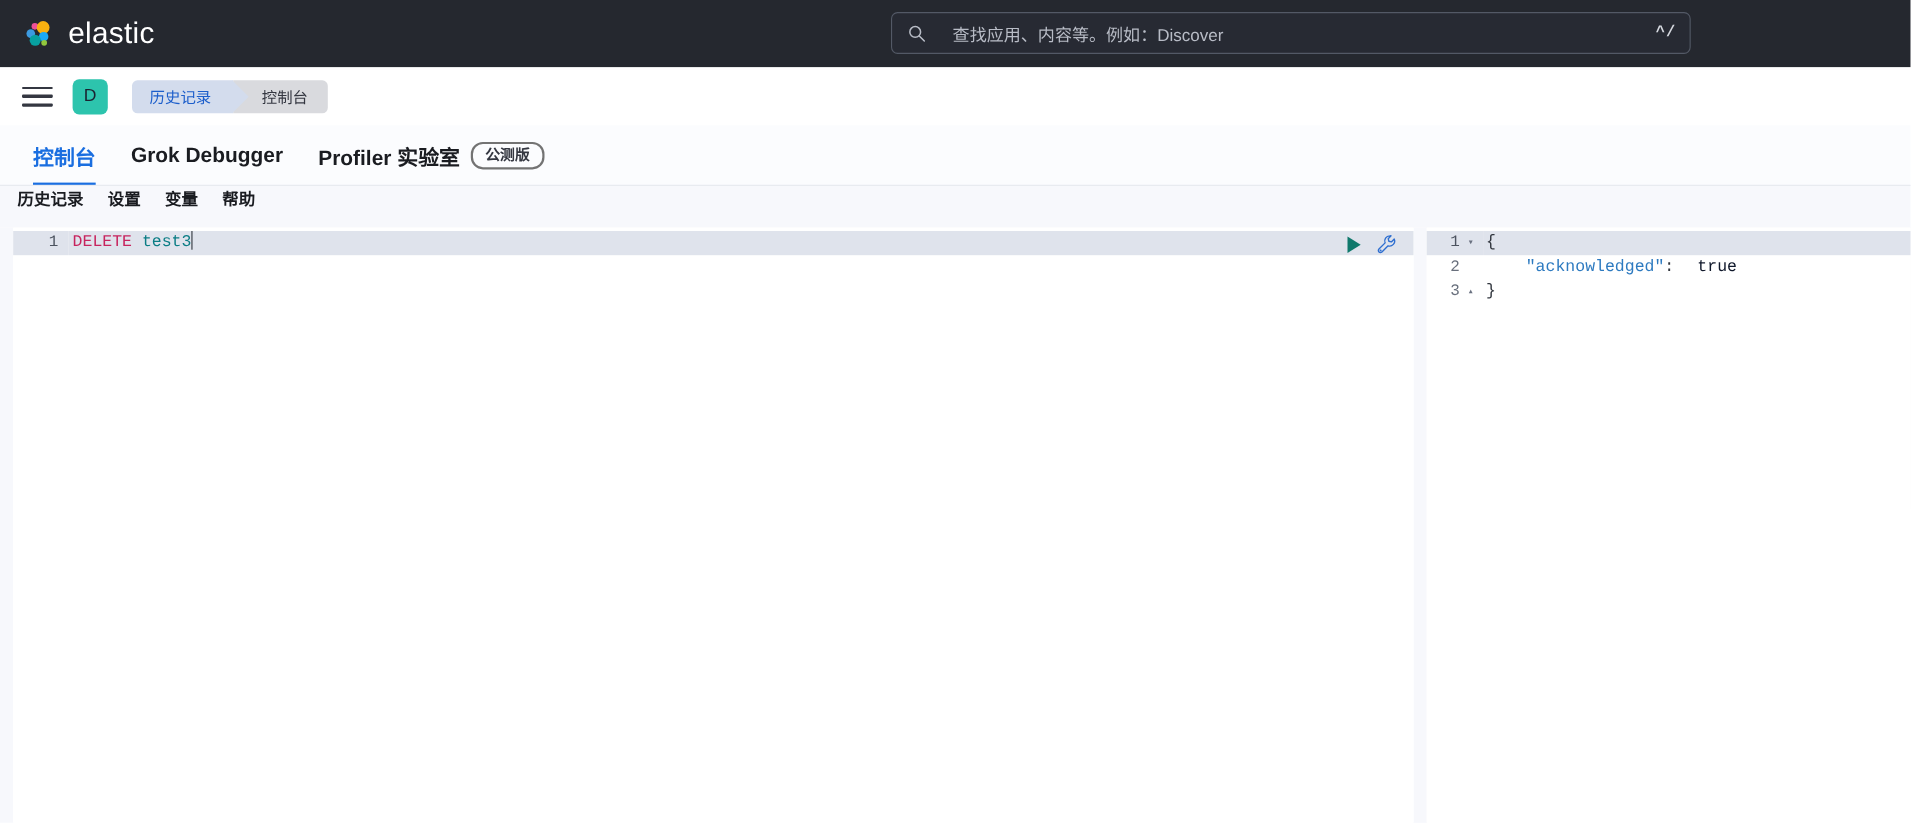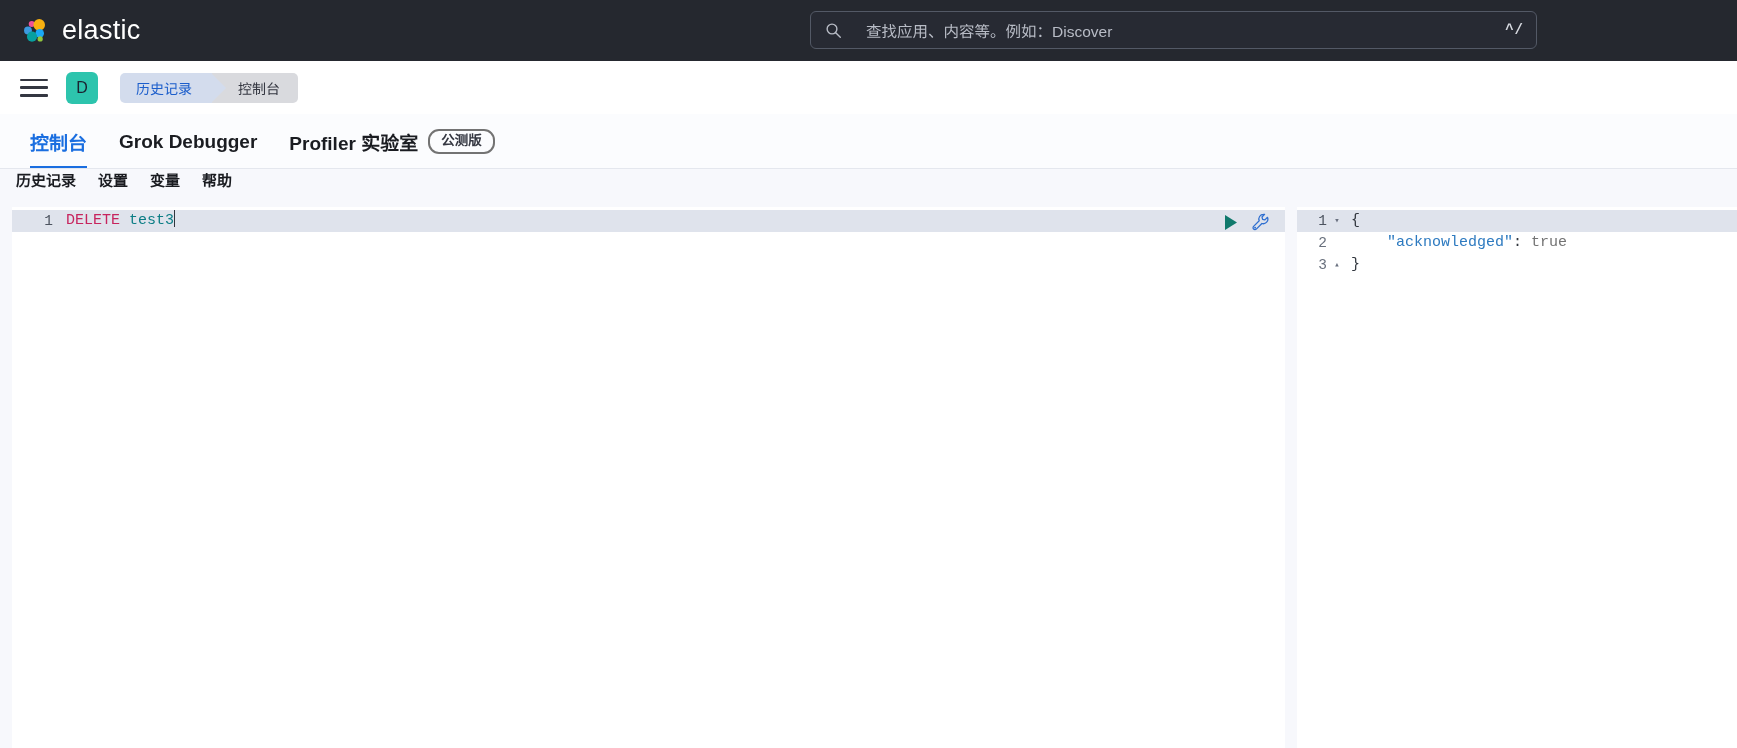--- a/index.html
+++ b/index.html
@@ -307,21 +307,21 @@
     height: 22px;
     line-height: 22px;
     font-family: "Liberation Mono", "DejaVu Sans Mono", monospace;
     font-size: 15px;
     white-space: pre;
     color: #30353d;
     padding-left: 2px;
   }
   .out-line.cur { background: #dfe3ec; }
   .tok-key { color: #2d7ac0; }
-  .tok-bool { color: #737373; }
+  .tok-bool { color: #0f172a; margin-left: 12px; }
   .tok-punc { color: #30353d; }
 </style>
 </head>
 <body>
 
 <div class="topbar">
   <div class="brand">
     <svg class="brand-logo" viewBox="0 0 32 32">
       <circle cx="12.5" cy="8.5" r="3.2" fill="#ef5098"></circle>
       <circle cx="20.5" cy="9.5" r="6.2" fill="#f9b110"></circle>

